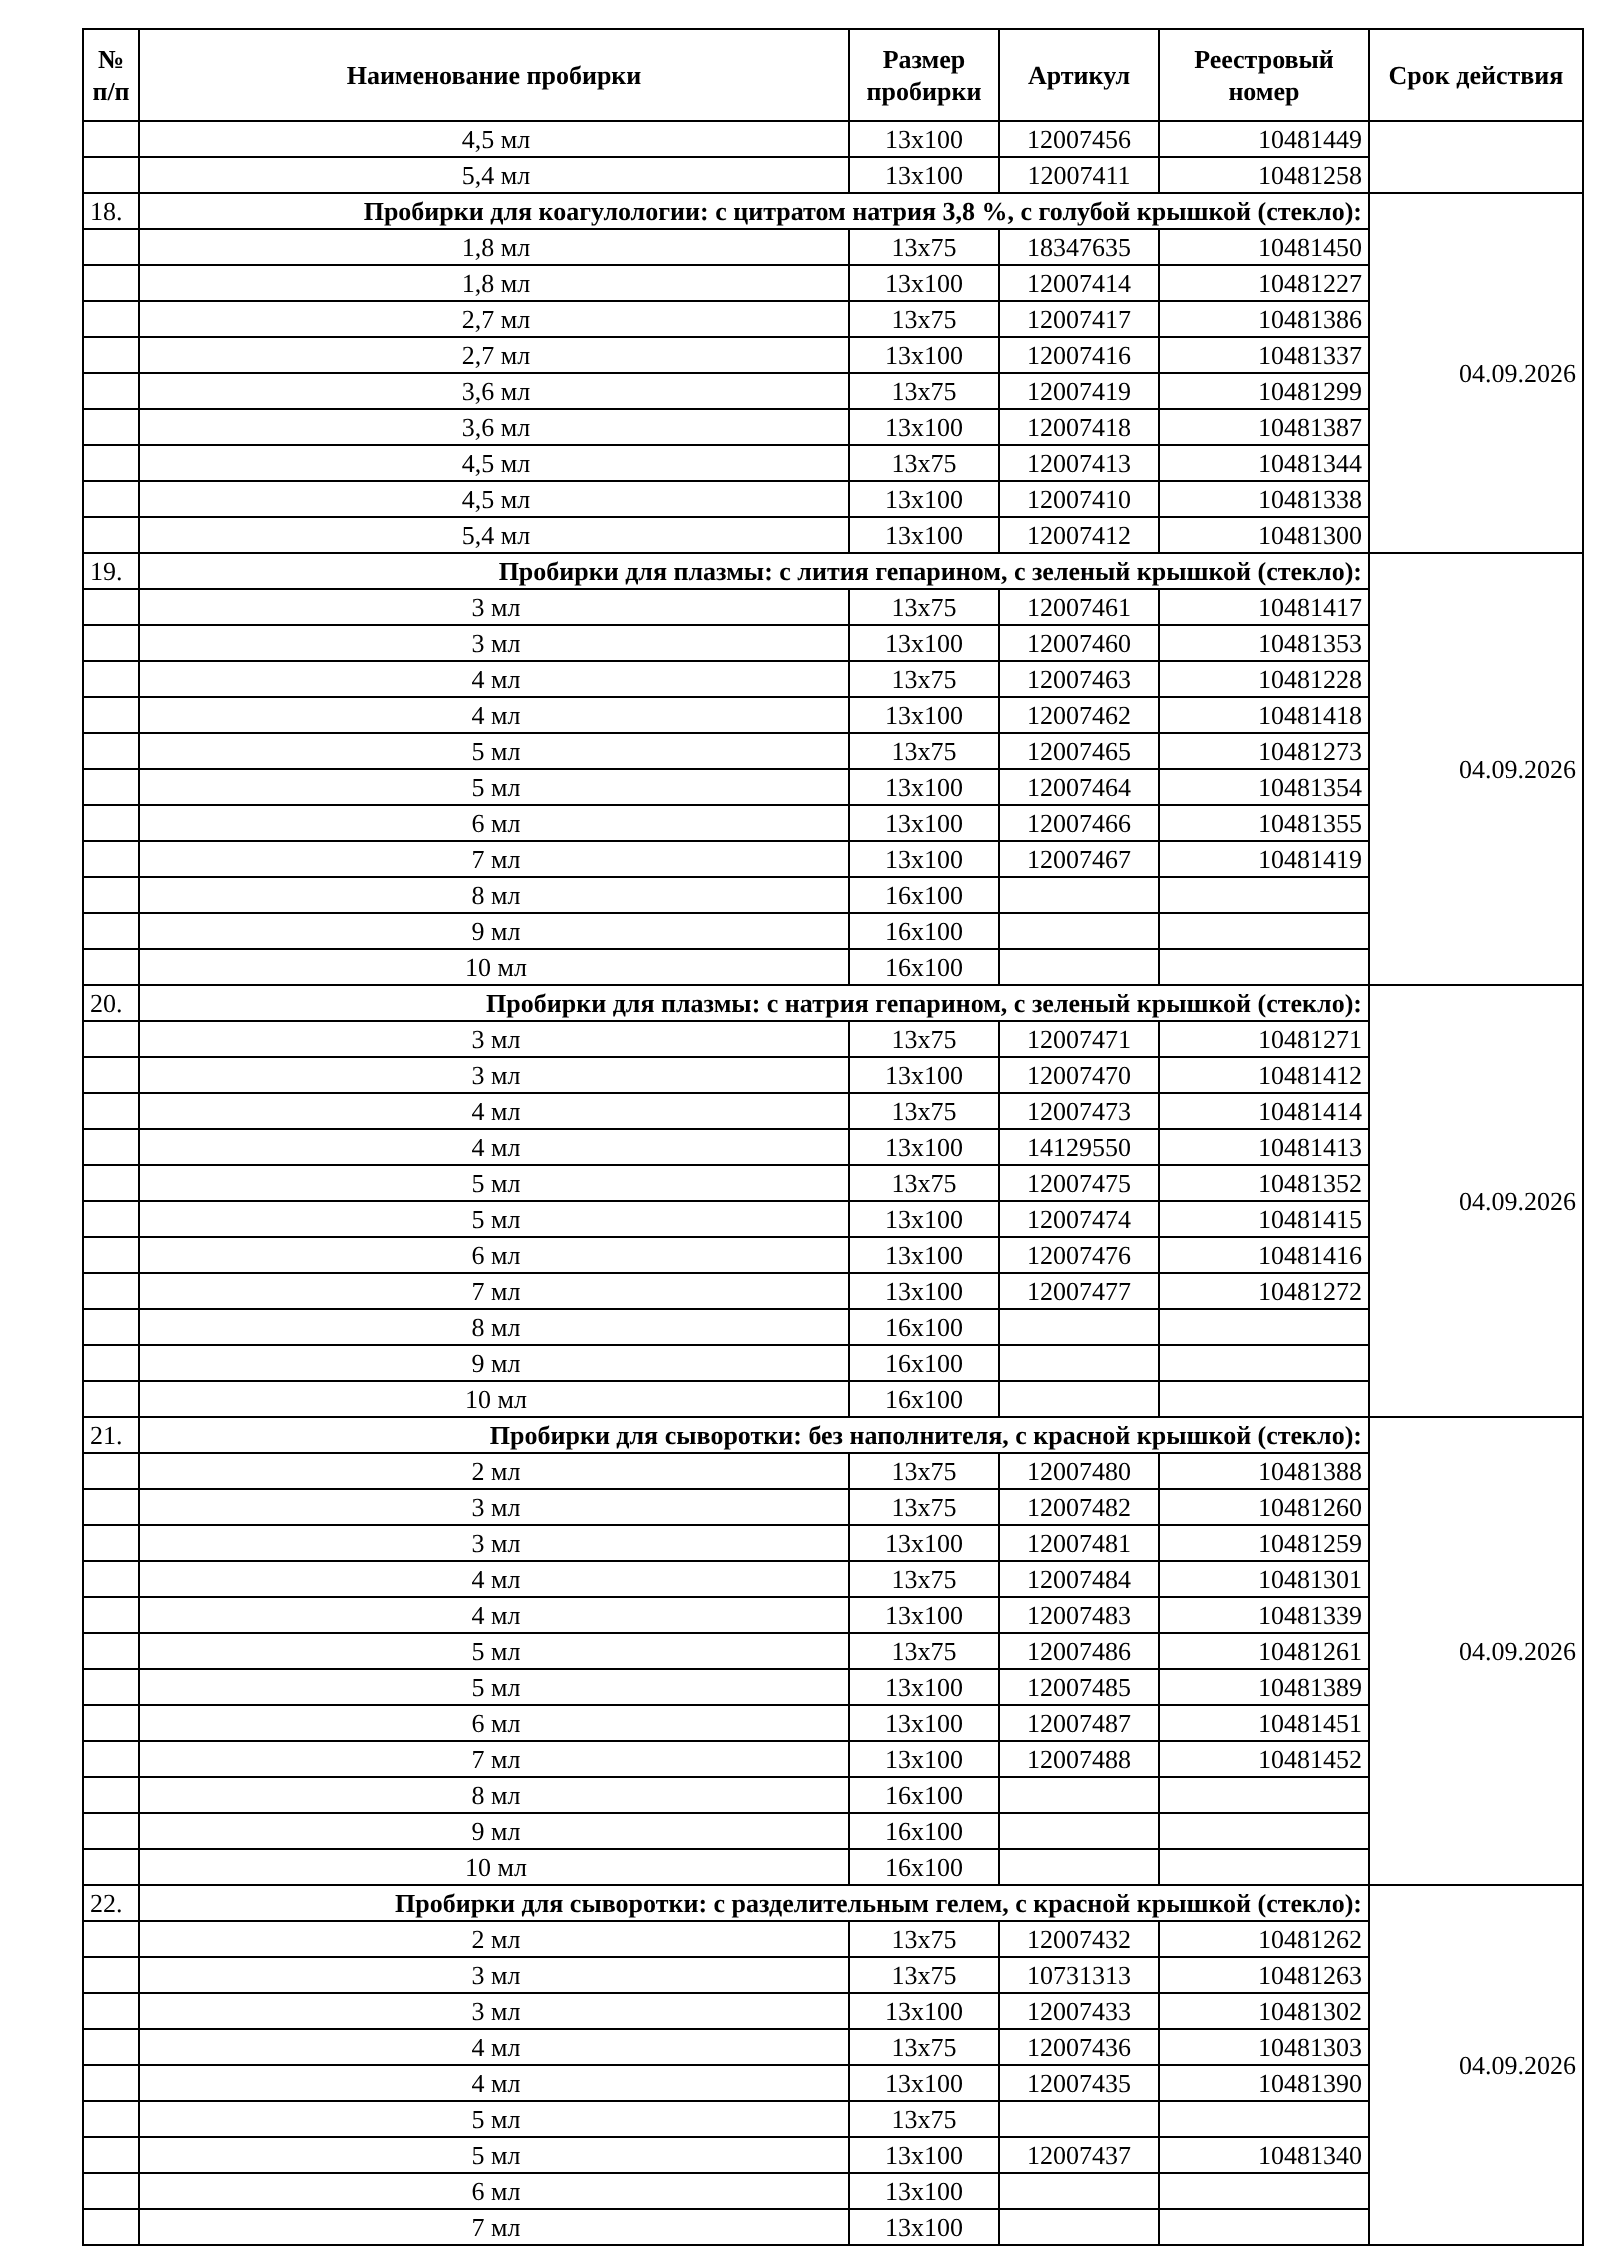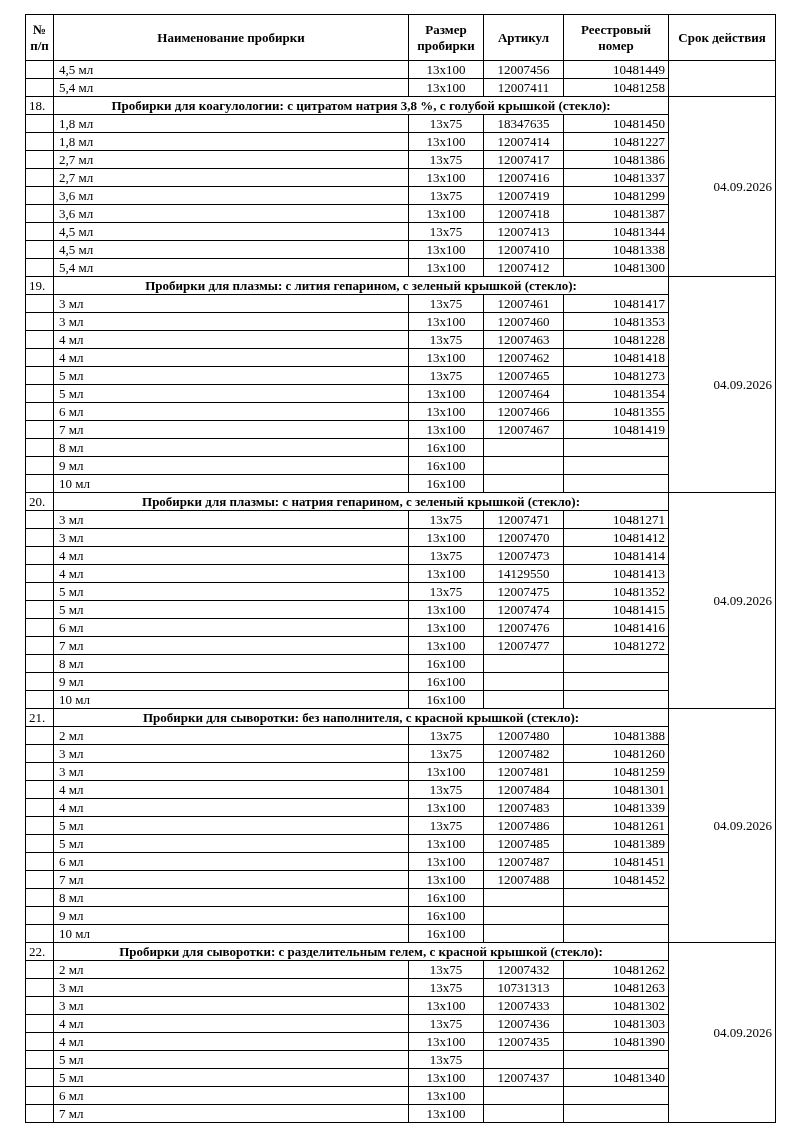--- a/index.html
+++ b/index.html
@@ -4,21 +4,21 @@
 <style>
   * { box-sizing: border-box; margin: 0; padding: 0; }
   html, body { background: #ffffff; }
   body {
     width: 800px;
     height: 1131px;
     font-family: "Liberation Serif", serif;
     color: #000000;
     overflow: hidden;
   }
-  .page { padding: 14px 25px 0 25px; font-family: Liberation Serif, serif; }
+  .page { padding: 14px 25px 0 41px; font-family: Liberation Serif, serif; }
   table {
     border-collapse: collapse;
     width: 750px;
     table-layout: fixed;
     empty-cells: show;
   }
   th, td {
     border: 1px solid #000000;
     font-size: 13px;
     overflow: hidden;
@@ -32,26 +32,26 @@
     height: 46px;
   }
   tbody td {
     height: 18px;
     padding: 0 3px;
     line-height: 17px;
     vertical-align: middle;
     white-space: nowrap;
   }
   .c-num { text-align: center; }
-  .c-name { text-align: left; padding-left: 5px; }
+  .c-name { text-align: center; padding-left: 5px; }
   .c-size { text-align: center; margin-left: 24px; }
   .c-article { text-align: center; }
   .c-registry { text-align: right; }
   .c-validity { text-align: right; vertical-align: middle; }
-  .c-title { font-weight: bold; text-align: center; white-space: normal; }
+  .c-title { font-weight: bold; text-align: right; white-space: normal; }
   .c-secnum { text-align: left; }
 </style>
 </head>
 <body>
 
 <div class="page">
   <table>
     <colgroup>
       <col style="width:28px">
       <col style="width:355px">

